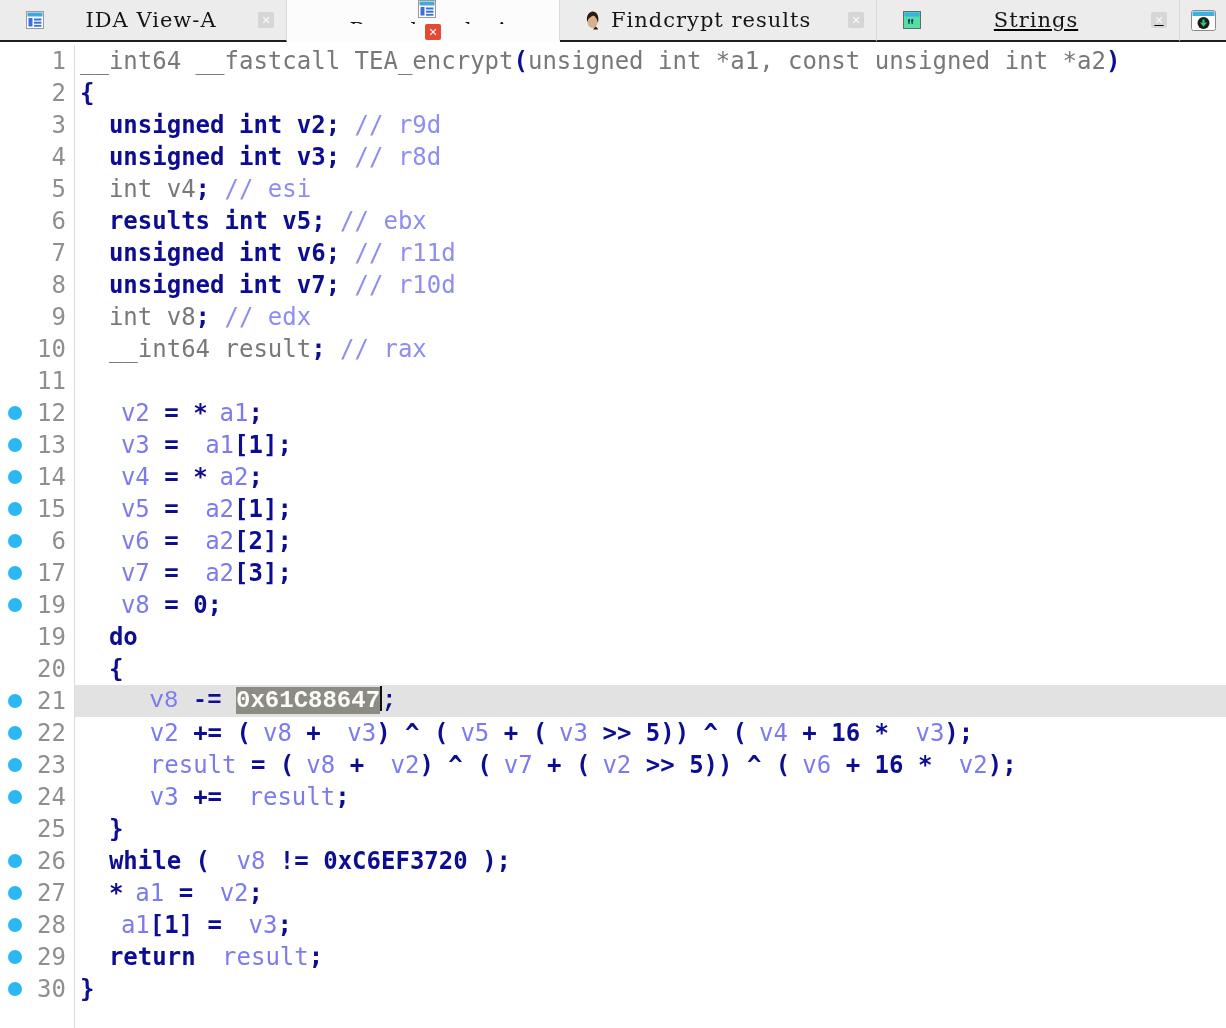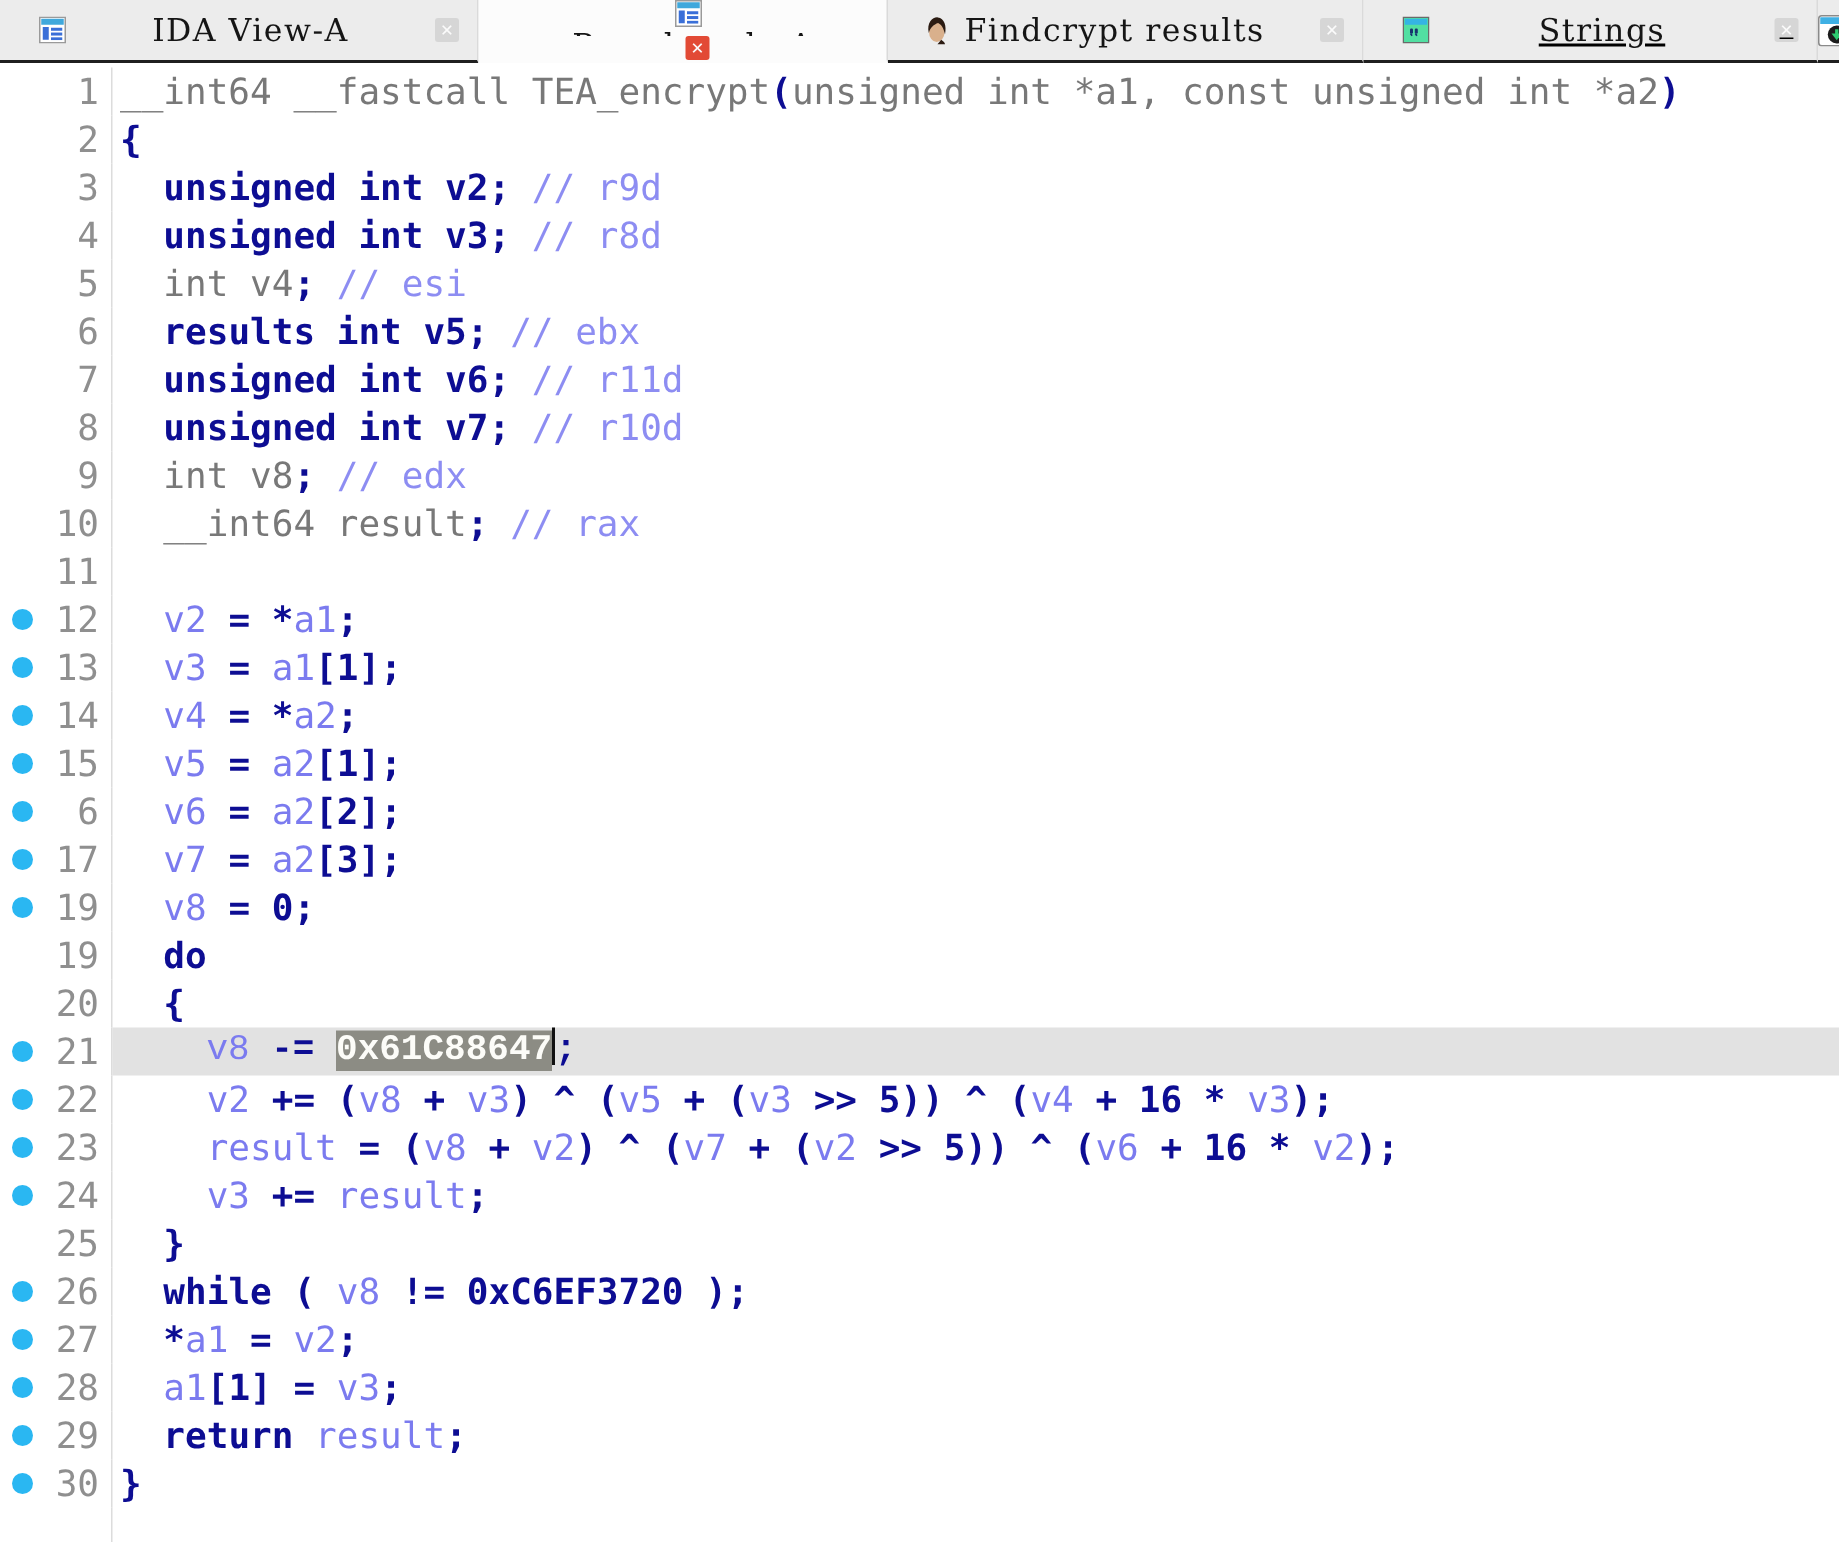--- a/index.html
+++ b/index.html
@@ -4,21 +4,21 @@
 <style>
   * { margin:0; padding:0; box-sizing:border-box; }
   html,body { width:1226px; height:1028px; overflow:hidden; background:#ffffff;
               font-family:"DejaVu Sans Mono","Liberation Mono",monospace; }
 
   
   .tabbar { display:flex; height:42px; background:#eaeaea; width:1226px; }
   .tab { position:relative; display:flex; align-items:center; height:42px; flex:none;
          background:#ececec; border-bottom:2px solid var(--tab-dark,#1f1f1f);
          border-right:1px solid #dadada; padding:0 12px 0 26px; cursor:default; }
-  .tab:nth-child(1){ width:319px; }
+  .tab:nth-child(1){ width:287px; }
   .tab:nth-child(2){ width:273px; }
   .tab:nth-child(3){ width:317px; padding-left:24px; }
   .tab:nth-child(4){ width:303px;text-decoration:underline; }
   .tab.active { background:#fcfcfc; border-bottom-color:#fcfcfc;flex-direction:column; }
   .ticon { flex:none; margin-right:6px; display:flex; }
   .tlabel { flex:1; text-align:center; white-space:nowrap; overflow:hidden;
             font-family:"DejaVu Serif","Liberation Serif",serif;
             font-size:21px; letter-spacing:1px; color:#151515; }
   .tab:nth-child(3) .tlabel { text-align:left; margin-left:4px; }
   .close { flex:none; width:16px; height:16px; border-radius:2px; background:#d6d6d6;
@@ -31,21 +31,21 @@
   
   .main { display:flex; flex-direction:column; height:986px; padding-top:3px; background:#fff; }
   .line { display:flex; height:32px; flex:none; font-size:24px; line-height:32px; }
   .gutter { flex:none; width:75px; border-right:1px solid #dcdcdc; position:relative;
             text-align:right; padding-right:8px; color:var(--num,#8f8f8f); }
   .dot { position:absolute; left:8px; top:9px; width:14px; height:14px; border-radius:50%;
          background:var(--dot,#2ab7f2); cursor:pointer; }
   .ct { flex:1; white-space:pre; padding-left:5px; color:#0d0d93; }
   .line.cur .ct { background:var(--curline,#e2e2e2);font-family:Liberation Mono, monospace; }
   .c-nav  { color:var(--navy,#0d0d93); font-weight:bold; }
-  .c-var  { color:var(--var,#7b7bef); }
+  .c-var  { color:var(--var,#7b7bef);margin-left:12px; }
   .c-gray { color:var(--gray,#787878); }
   .c-com  { color:var(--com,#8d8df2); }
   .c-sel  { color:var(--selfg,#fcfcf8); background:var(--selbg,#8c8c84); font-weight:bold; }
   .caret  { display:inline-block; width:2px; height:25px; background:#101010; vertical-align:-4px; }
   .filler { flex:1; display:flex; }
   .filler .gutter { padding:0; }
 </style>
 </head>
 <body>
 

